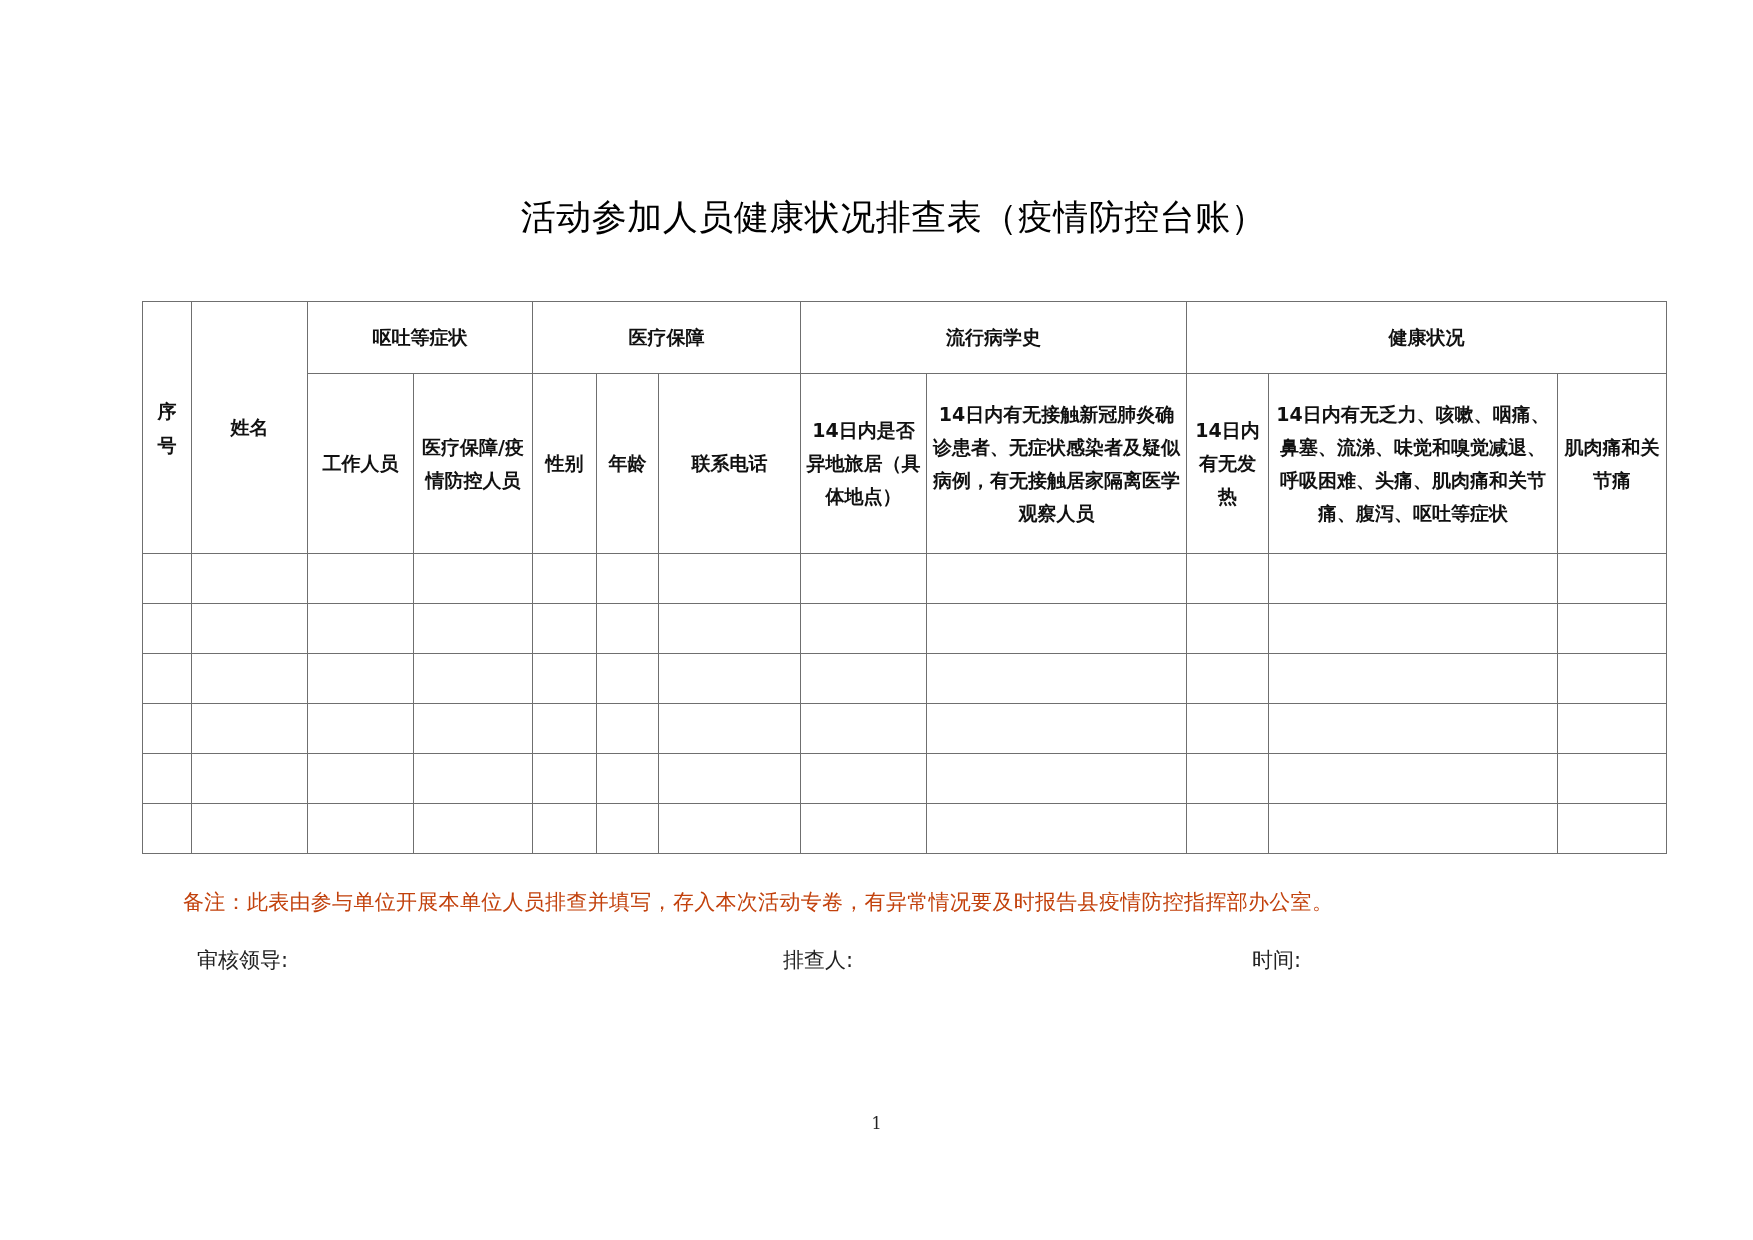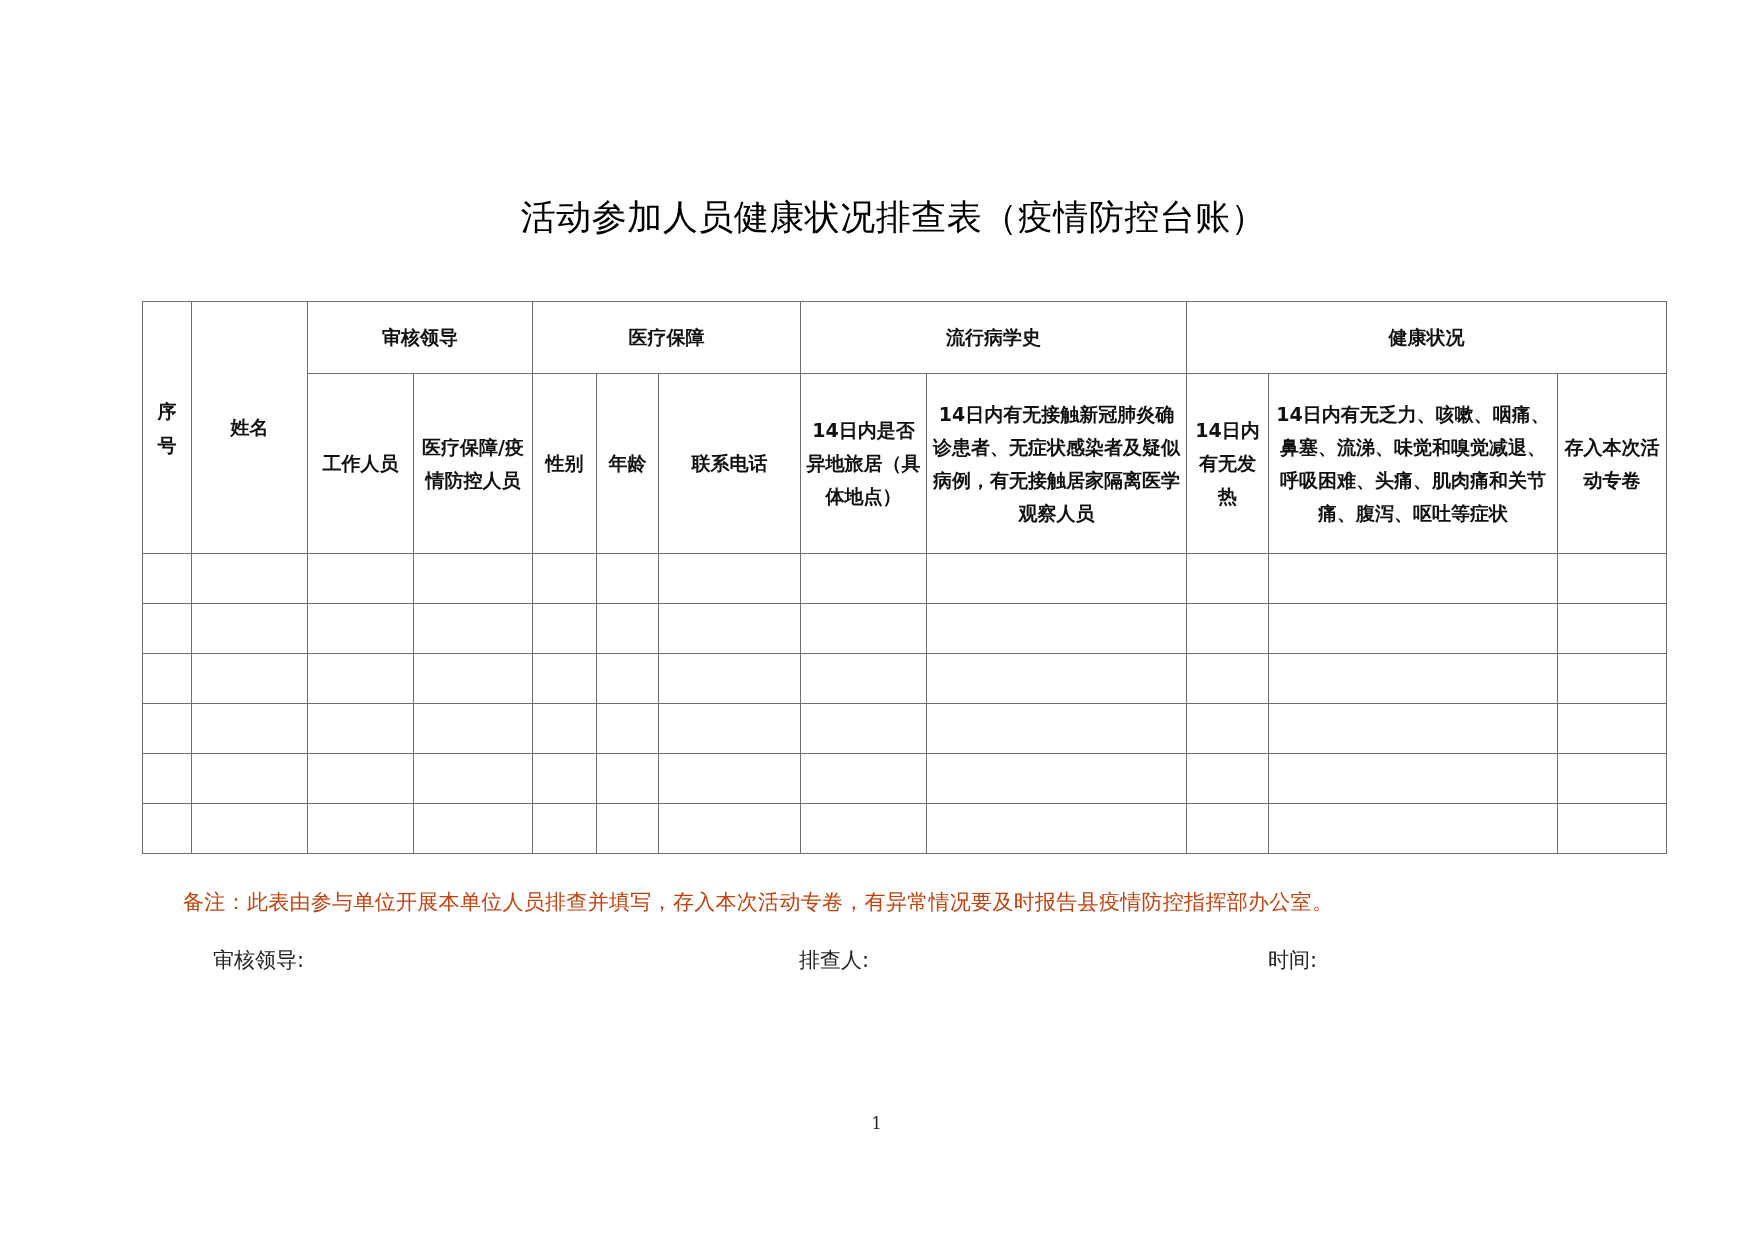--- a/index.html
+++ b/index.html
@@ -6,21 +6,21 @@
   body { width: 1753px; height: 1240px; position: relative; overflow: hidden; font-family: "DejaVu Sans", sans-serif; color: #111; }
   .title { position: absolute; left: 0; width: 1753px; top: 196px; text-align: center; font-size: 35px; line-height: 42px; letter-spacing: 0.5px; padding-left: 34px; box-sizing: border-box; color: #000; }
   table.sheet { position: absolute; left: 142px; top: 301px; width: 1524px; border-collapse: collapse; table-layout: fixed; }
   table.sheet td { border: 1.6px solid #6f6f6f; text-align: center; vertical-align: middle; font-family: "DejaVu Sans", sans-serif; font-weight: bold; font-size: 19px; line-height: 33px; padding: 0 3px; color: #111; word-break: break-all; }
   table.sheet td.dark-left { border-left-color: #000; }
   tr.h1 td { height: 71px; }
   tr.h2 td { height: 179px; }
   tr.data td { height: 49px; font-weight: normal; }
   .stack { display: inline-block; width: 1.1em; line-height: 34px; }
   .note { position: absolute; left: 183px; top: 887px; font-size: 21px; line-height: 30px; color: #c2410c; letter-spacing: 0.3px; }
-  .sign { position: absolute; top: 945px; font-size: 21px; line-height: 30px; color: #222; margin-left: 16px; }
+  .sign { position: absolute; top: 945px; font-size: 21px; line-height: 30px; color: #222; }
   .pageno { position: absolute; left: 0; width: 1753px; top: 1114px; text-align: center; font-family: "DejaVu Serif", serif; font-size: 16px; color: #222; }
 </style>
 </head>
 <body>
 
 <div class="title">活动参加人员健康状况排查表（疫情防控台账）</div>
 
 <table class="sheet">
   <colgroup>
     <col style="width:49px">
@@ -33,36 +33,36 @@
     <col style="width:126px">
     <col style="width:260px">
     <col style="width:82px">
     <col style="width:289px">
     <col style="width:109px">
   </colgroup>
   <tbody>
       <tr class="h1">
     <td rowspan="2"><span class="stack">序号</span></td>
     <td rowspan="2" class="dark-left">姓名</td>
-    <td colspan="2">审核领导</td>
+    <td colspan="2">呕吐等症状</td>
     <td colspan="3">医疗保障</td>
     <td colspan="2">流行病学史</td>
     <td colspan="3">健康状况</td>
   </tr>
   <tr class="h2">
     <td>工作人员</td>
     <td>医疗保障/疫情防控人员</td>
     <td>性别</td>
     <td>年龄</td>
     <td>联系电话</td>
     <td>14日内是否异地旅居（具体地点）</td>
     <td>14日内有无接触新冠肺炎确诊患者、无症状感染者及疑似病例，有无接触居家隔离医学观察人员</td>
     <td>14日内有无发热</td>
     <td>14日内有无乏力、咳嗽、咽痛、鼻塞、流涕、味觉和嗅觉减退、呼吸困难、头痛、肌肉痛和关节痛、腹泻、呕吐等症状</td>
-    <td>存入本次活动专卷</td>
+    <td>肌肉痛和关节痛</td>
   </tr>
   <tr class="data">
     <td></td>
     <td class="dark-left"></td>
     <td></td>
     <td></td>
     <td></td>
     <td></td>
     <td></td>
     <td></td>

